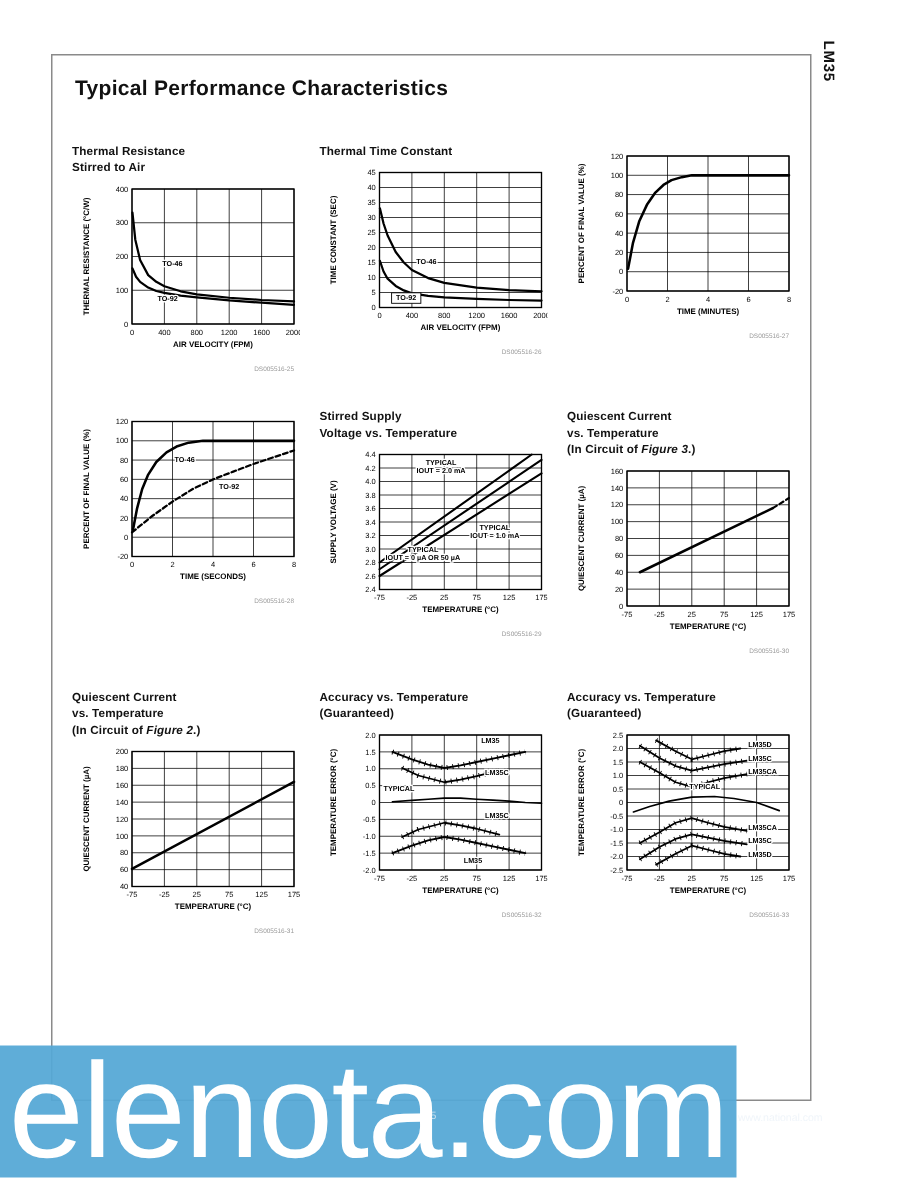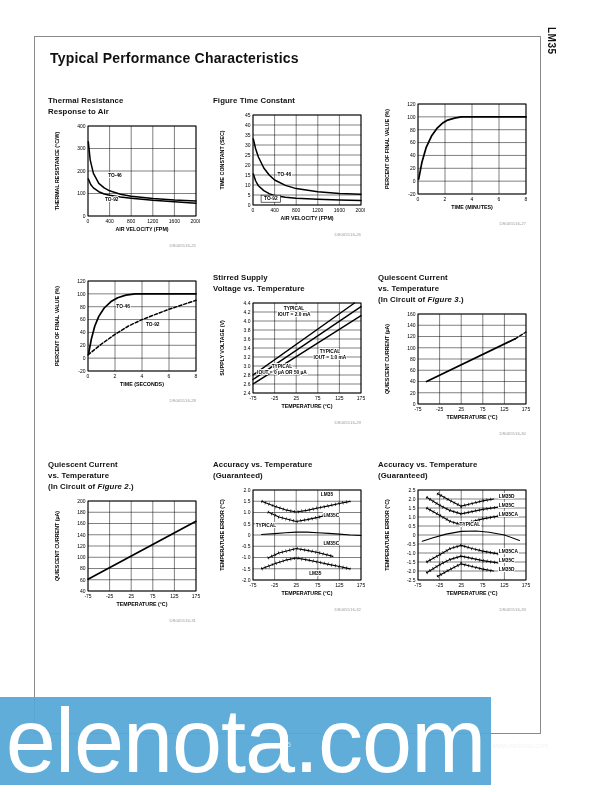--- a/index.html
+++ b/index.html
@@ -34,21 +34,21 @@
 <div class="page-border"></div>
 
 <h1 class="page-title">Typical Performance Characteristics</h1>
 
 <div class="side-label">LM35</div>
 
 <div class="charts-grid" id="charts-grid">
     <div class="chart-cell">
       <div class="chart-title">
         <div>Thermal Resistance</div>
-        <div>Response to Air</div>
+        <div>Stirred to Air</div>
       </div>
       <svg width="152" height="130" viewBox="0 0 152 130">
         <line x1="40" y1="6" x2="40" y2="96" stroke="#000" stroke-width="0.5"></line>
         <line x1="61.6" y1="6" x2="61.6" y2="96" stroke="#000" stroke-width="0.5"></line>
         <line x1="83.2" y1="6" x2="83.2" y2="96" stroke="#000" stroke-width="0.5"></line>
         <line x1="104.8" y1="6" x2="104.8" y2="96" stroke="#000" stroke-width="0.5"></line>
         <line x1="126.4" y1="6" x2="126.4" y2="96" stroke="#000" stroke-width="0.5"></line>
         <line x1="148" y1="6" x2="148" y2="96" stroke="#000" stroke-width="0.5"></line>
         <line x1="40" y1="96" x2="148" y2="96" stroke="#000" stroke-width="0.5"></line>
         <line x1="40" y1="73.5" x2="148" y2="73.5" stroke="#000" stroke-width="0.5"></line>
@@ -71,21 +71,21 @@
         <text x="11" y="51" text-anchor="middle" font-size="5.3" font-weight="bold" fill="#000" transform="rotate(-90 11 51)">THERMAL RESISTANCE (°C/W)</text>
         <path d="M40.3 21.8 L42.2 39.8 L45.4 53.3 L50.8 63.4 L56.2 67.9 L61.6 70.8 L72.4 74.2 L83.2 76.2 L104.8 78.5 L126.4 80.0 L148.0 80.9" fill="none" stroke="#000" stroke-width="1.5" stroke-dasharray="none" stroke-linejoin="round" stroke-linecap="round"></path>
         <path d="M40.3 58.9 L42.7 64.5 L45.4 67.9 L50.8 71.7 L56.2 74.0 L61.6 75.3 L72.4 77.1 L83.2 78.2 L104.8 80.3 L126.4 81.8 L148.0 83.2" fill="none" stroke="#000" stroke-width="1.5" stroke-dasharray="none" stroke-linejoin="round" stroke-linecap="round"></path>
         <text x="67" y="57.3" text-anchor="middle" font-size="4.8" font-weight="600" fill="#000" stroke="#fff" stroke-width="1.8" paint-order="stroke"><tspan x="67" dy="0">TO-46</tspan></text>
         <text x="63.760000000000005" y="80.7" text-anchor="middle" font-size="4.8" font-weight="600" fill="#000" stroke="#fff" stroke-width="1.8" paint-order="stroke"><tspan x="63.760000000000005" dy="0">TO-92</tspan></text>
         <text x="148" y="127" text-anchor="end" font-size="4.3" fill="#9a9a9a">DS005516-25</text>
       </svg>
     </div>
     <div class="chart-cell">
       <div class="chart-title">
-        <div>Figure Time Constant</div>
+        <div>Thermal Time Constant</div>
       </div>
       <svg width="152" height="130" viewBox="0 0 152 130">
         <line x1="40" y1="6" x2="40" y2="96" stroke="#000" stroke-width="0.5"></line>
         <line x1="61.6" y1="6" x2="61.6" y2="96" stroke="#000" stroke-width="0.5"></line>
         <line x1="83.2" y1="6" x2="83.2" y2="96" stroke="#000" stroke-width="0.5"></line>
         <line x1="104.8" y1="6" x2="104.8" y2="96" stroke="#000" stroke-width="0.5"></line>
         <line x1="126.4" y1="6" x2="126.4" y2="96" stroke="#000" stroke-width="0.5"></line>
         <line x1="148" y1="6" x2="148" y2="96" stroke="#000" stroke-width="0.5"></line>
         <line x1="40" y1="96" x2="148" y2="96" stroke="#000" stroke-width="0.5"></line>
         <line x1="40" y1="86" x2="148" y2="86" stroke="#000" stroke-width="0.5"></line>

